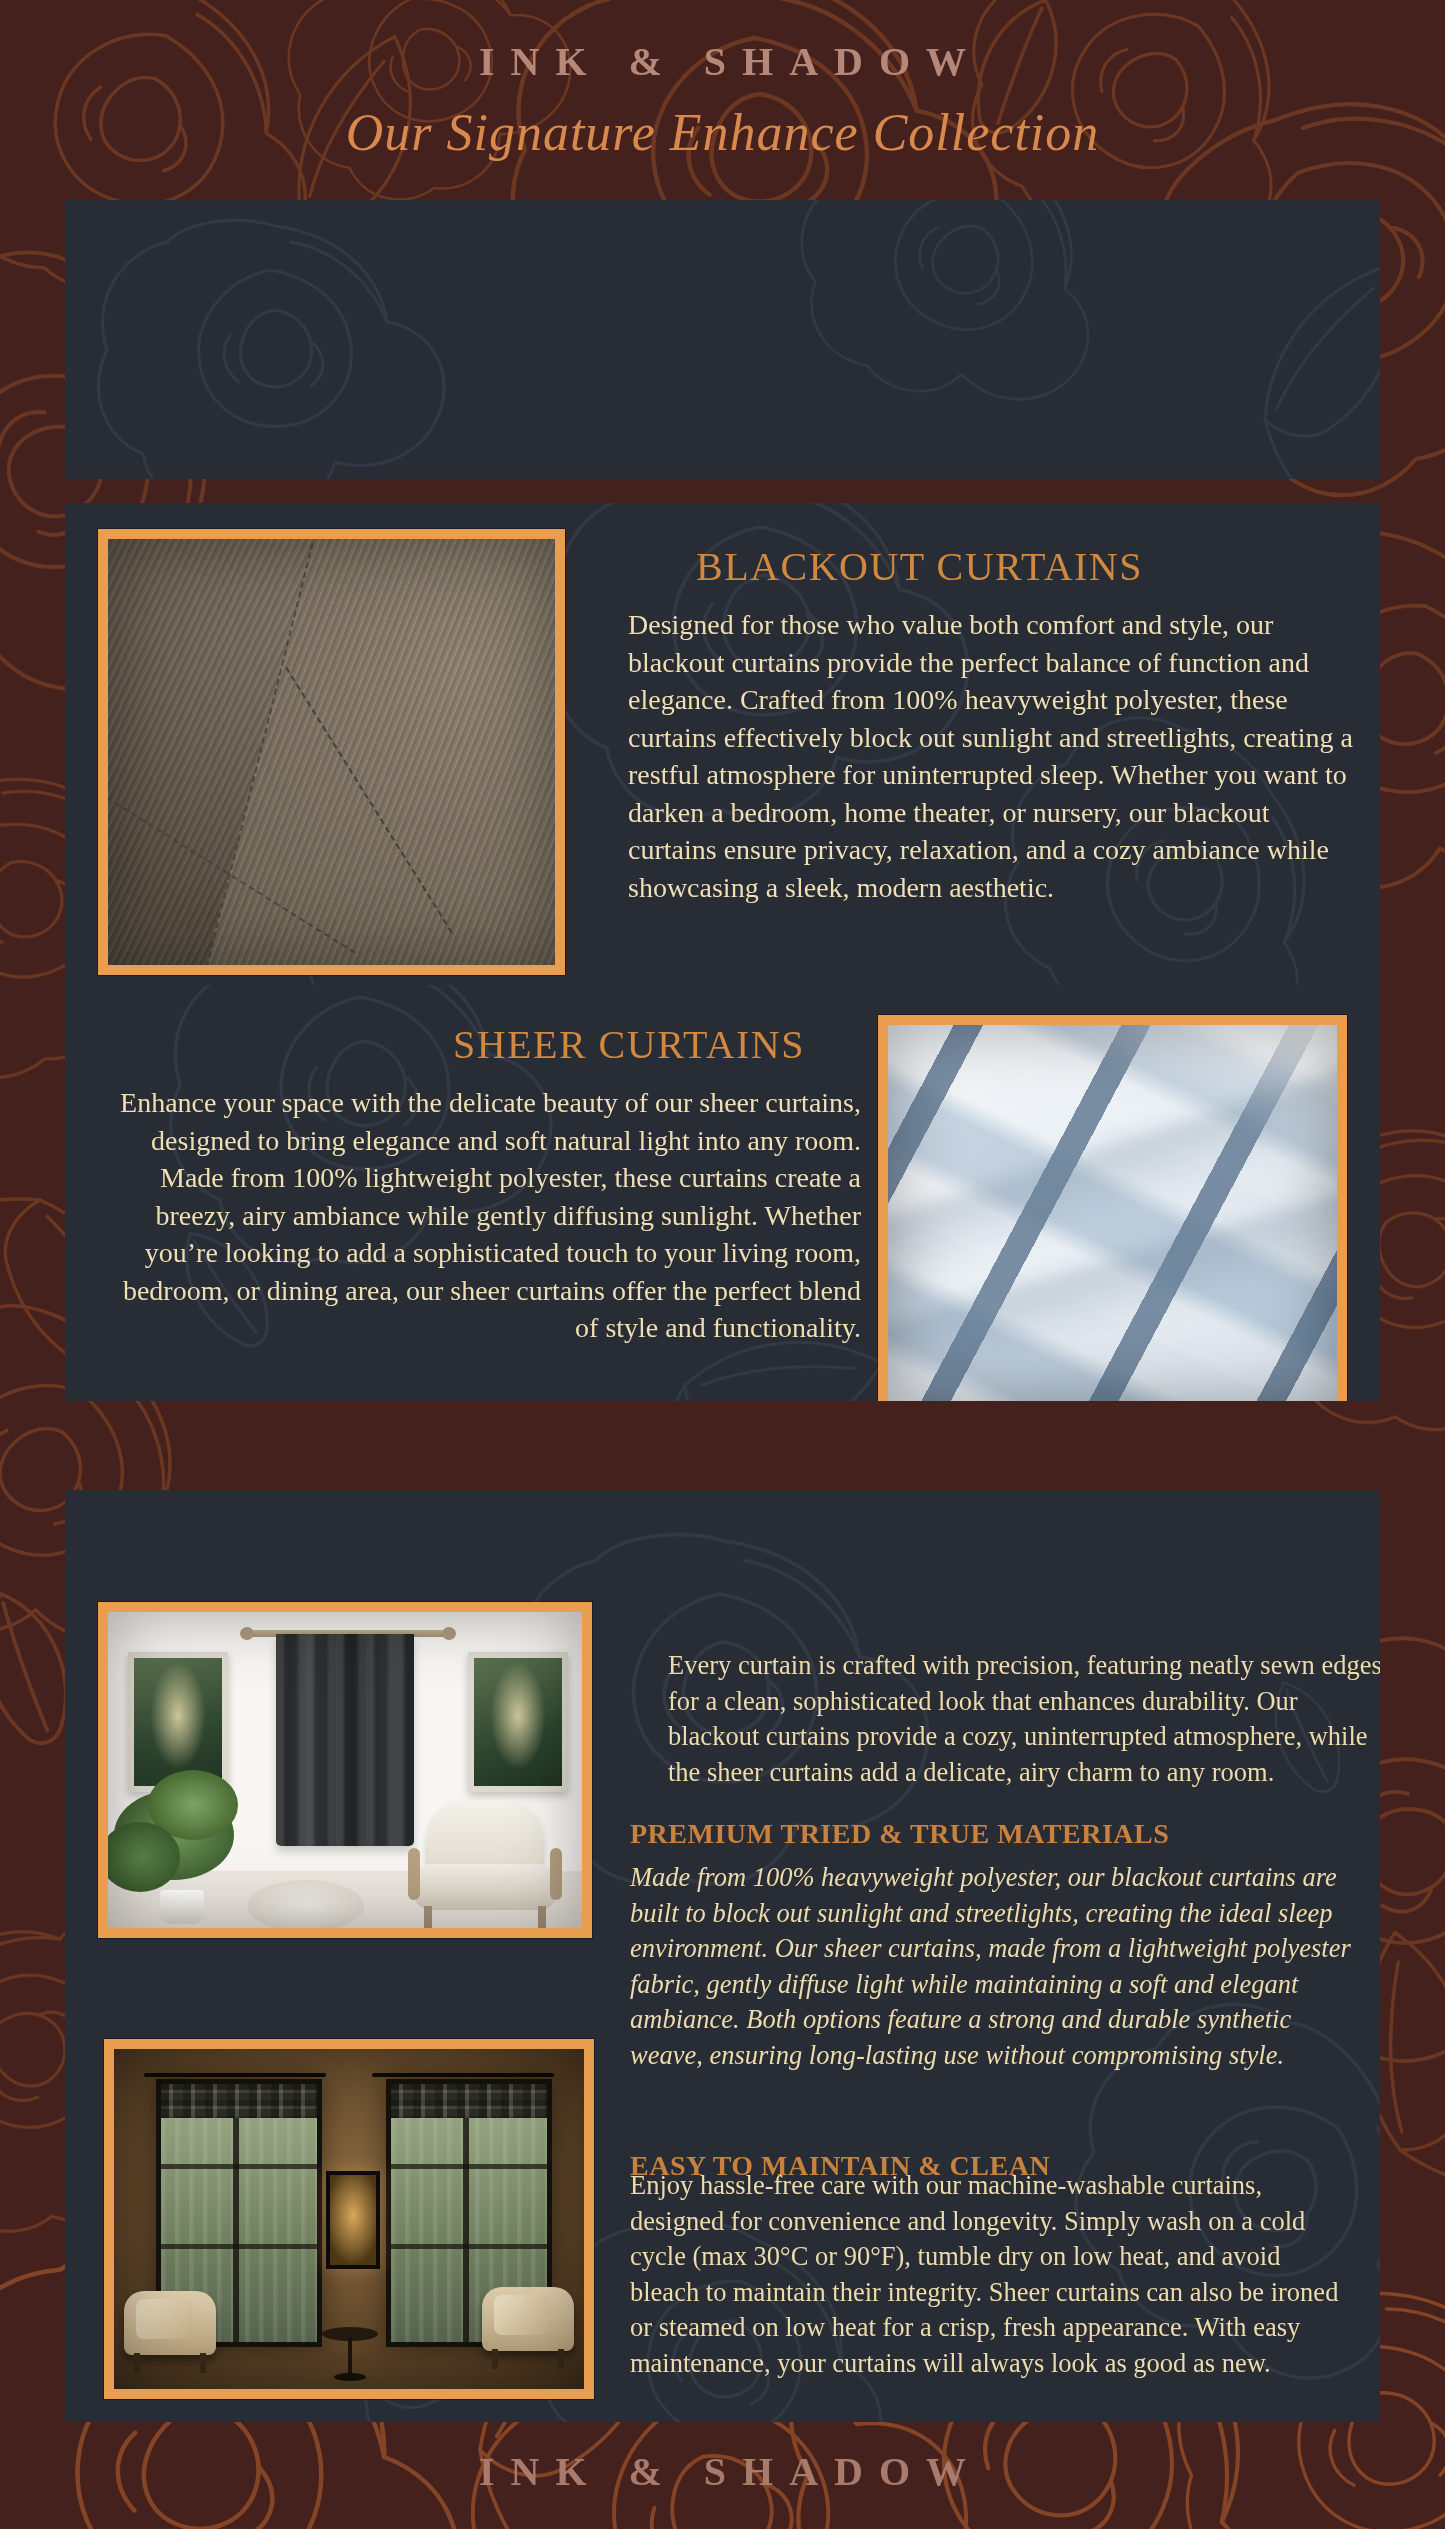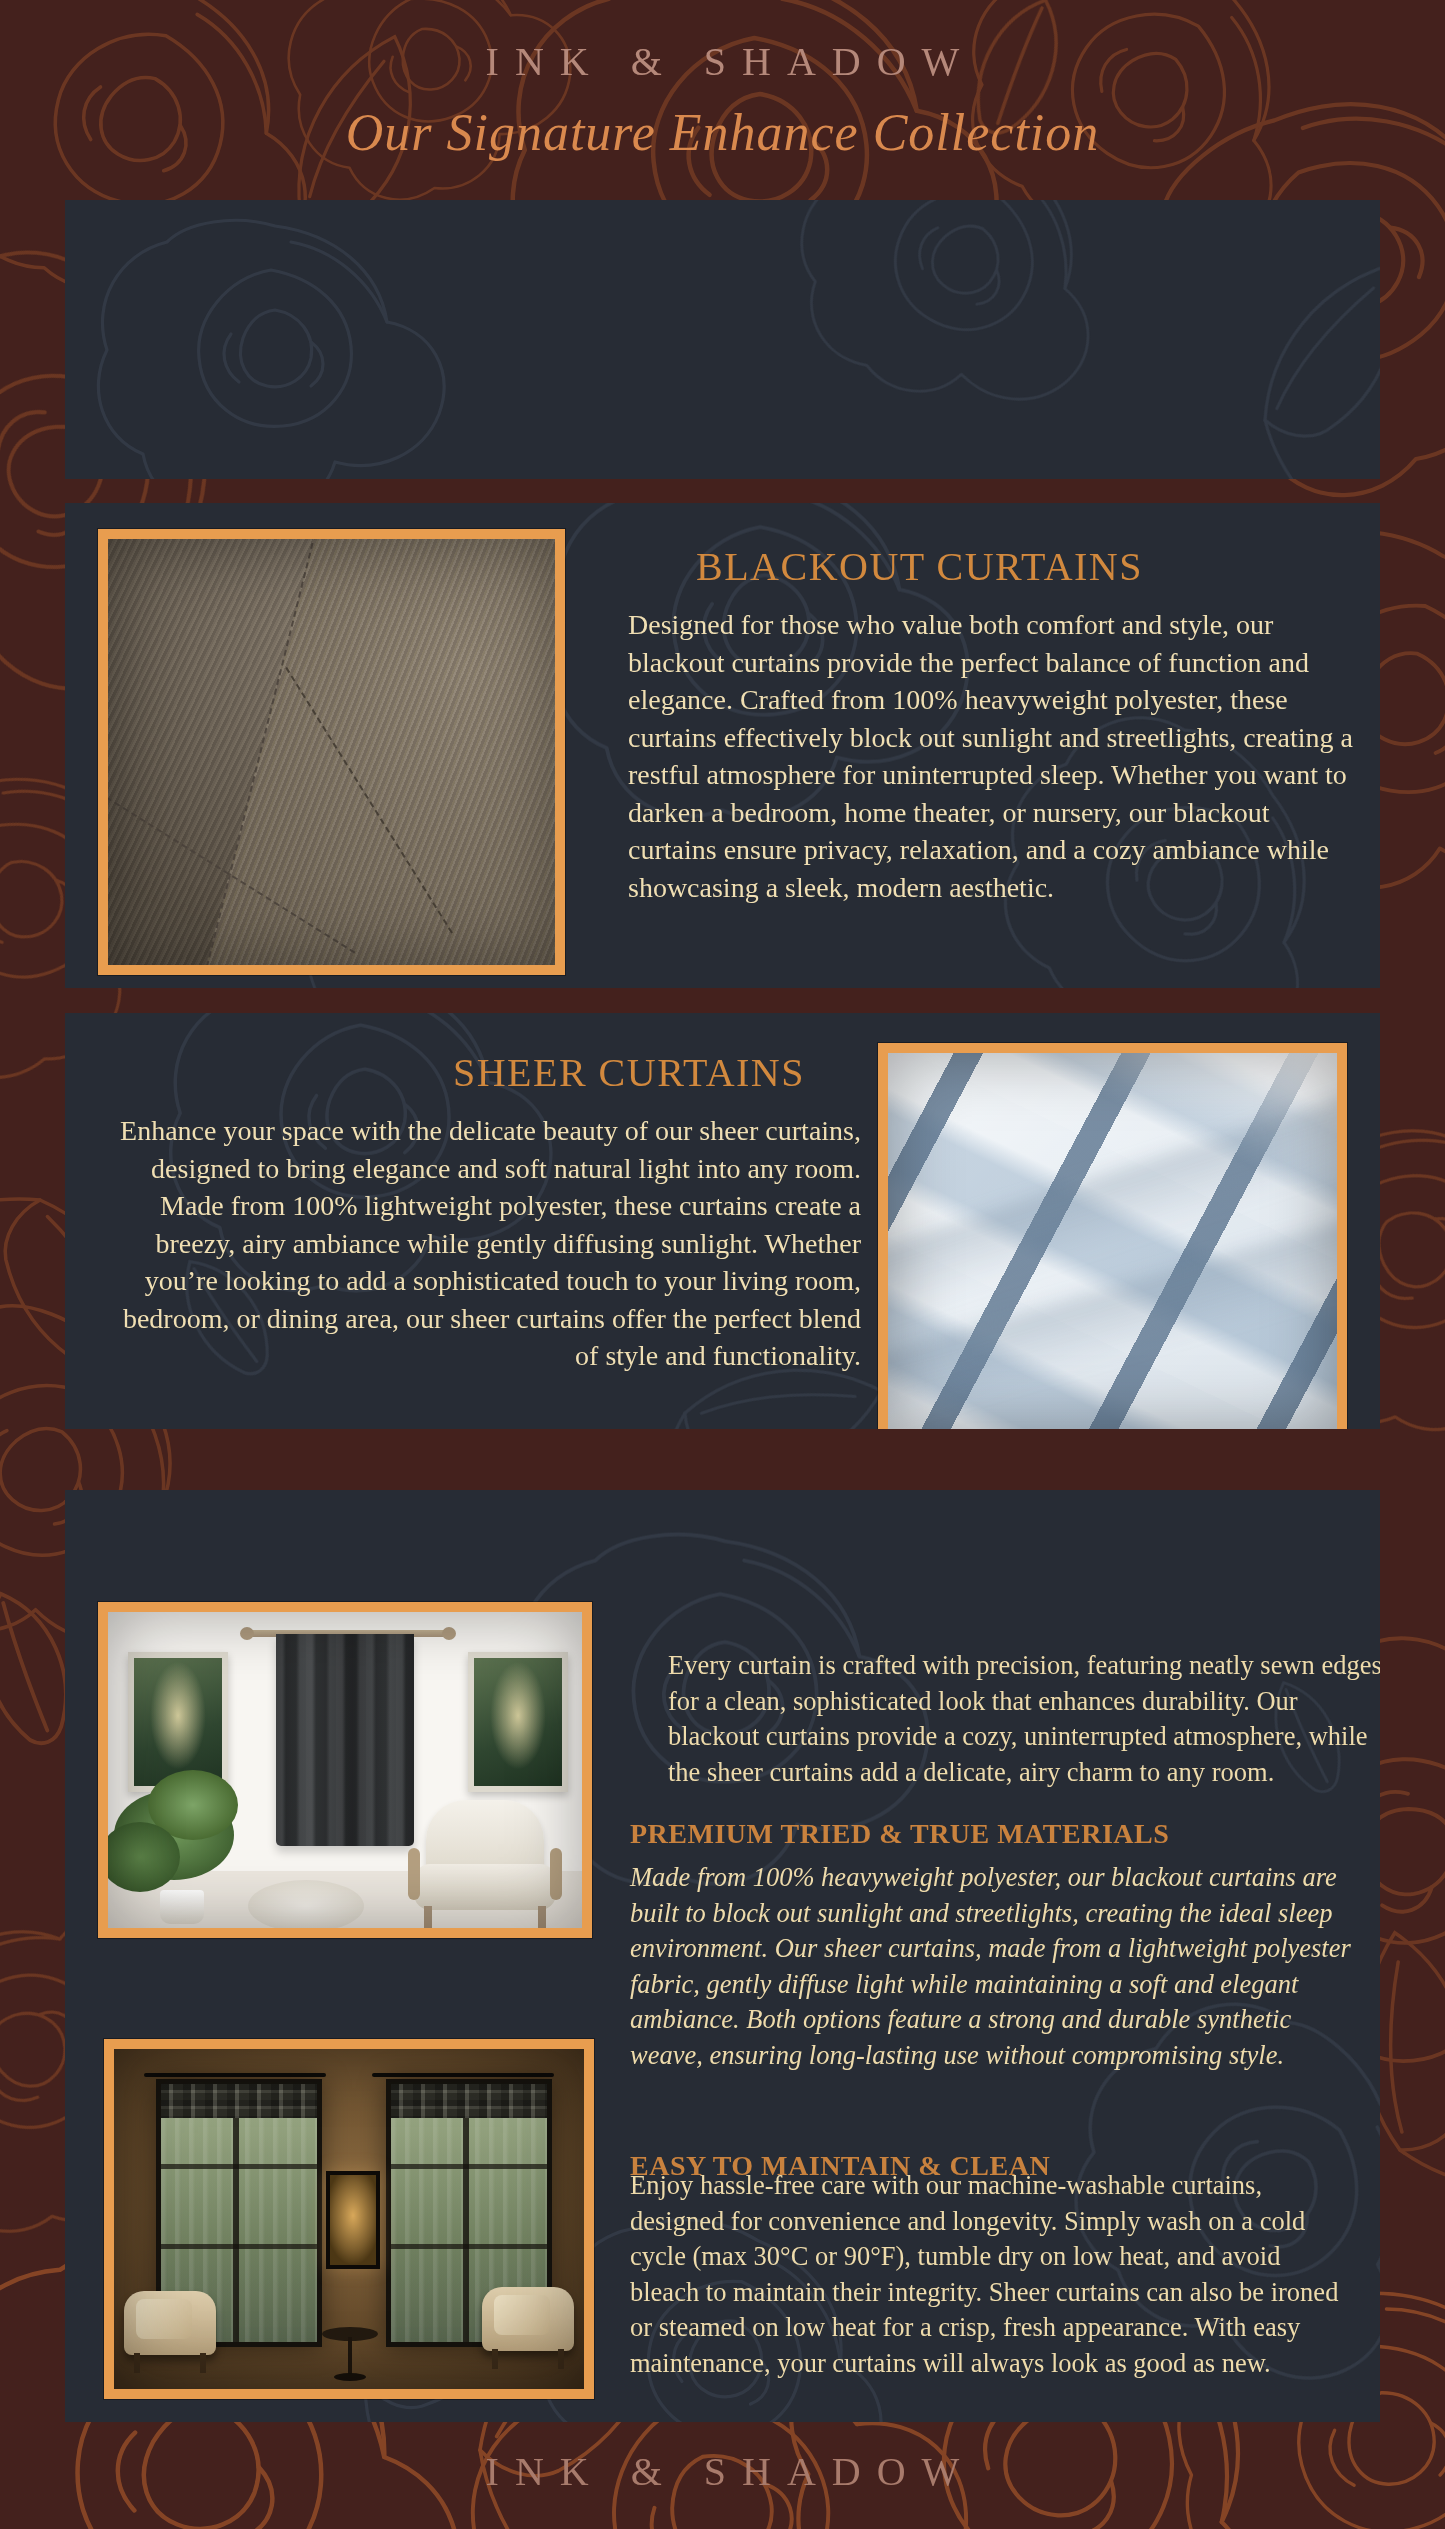--- a/index.html
+++ b/index.html
@@ -13,21 +13,21 @@
   .bg-pattern{position:absolute;left:0;top:0;z-index:0;}
   .panel{
     position:absolute;left:65px;width:1315px;background:#272c35;z-index:1;overflow:hidden;
   }
   .panel-pattern{position:absolute;left:0;top:0;z-index:0;pointer-events:none;}
   .panel > *{position:relative;z-index:1;}
 
   
   .brand-header{position:absolute;left:0;top:0;width:100%;z-index:1;text-align:center;}
   .brand-name{
-    margin-top:38px;font-size:40px;font-weight:400;color:#b5887a;
+    margin-top:38px;font-size:40px;font-weight:700;color:#b5887a;
     letter-spacing:16px;text-indent:16px;
   }
   .brand-tagline{
     margin-top:18px;font-size:52px;font-style:italic;color:#d9894e;letter-spacing:1px;
   }
 
   
   .intro-panel{top:200px;height:279px;}
 
   
@@ -62,21 +62,21 @@
   .blackout-text{position:absolute;left:563px;top:40px;width:730px;}
   .section-heading{
     margin:0;font-size:40px;font-weight:400;color:#d2893e;letter-spacing:1.5px;
   }
   .blackout-text .section-heading{padding-left:68px;}
   .section-body{
     margin:16px 0 0 0;font-size:28px;line-height:37.5px;color:#f0dfb3;
   }
 
   
-  .sheer-panel{top:1013px;height:416px;}
+  .sheer-panel{top:985px;height:416px;}
   .sheer-text{position:absolute;left:30px;top:36px;width:766px;text-align:right;}
   .sheer-text .section-heading{padding-right:56px;}
   .sheer-frame{left:813px;top:30px;width:449px;height:380px;}
   .fabric-sheer{
     position:absolute;inset:0;
     background:
       linear-gradient(205deg, rgba(255,255,255,.95) 0%, rgba(255,255,255,0) 26%),
       repeating-linear-gradient(118deg, rgba(113,137,160,0) 0 58px, rgba(92,117,143,.8) 58px 84px, rgba(113,137,160,0) 84px 148px),
       repeating-linear-gradient(26deg, rgba(255,255,255,.50) 0 42px, rgba(173,192,210,.55) 64px 112px, rgba(255,255,255,.45) 134px 176px),
       linear-gradient(135deg,#eff4f8 0%,#cfdbe6 55%,#b7c8d7 100%);

